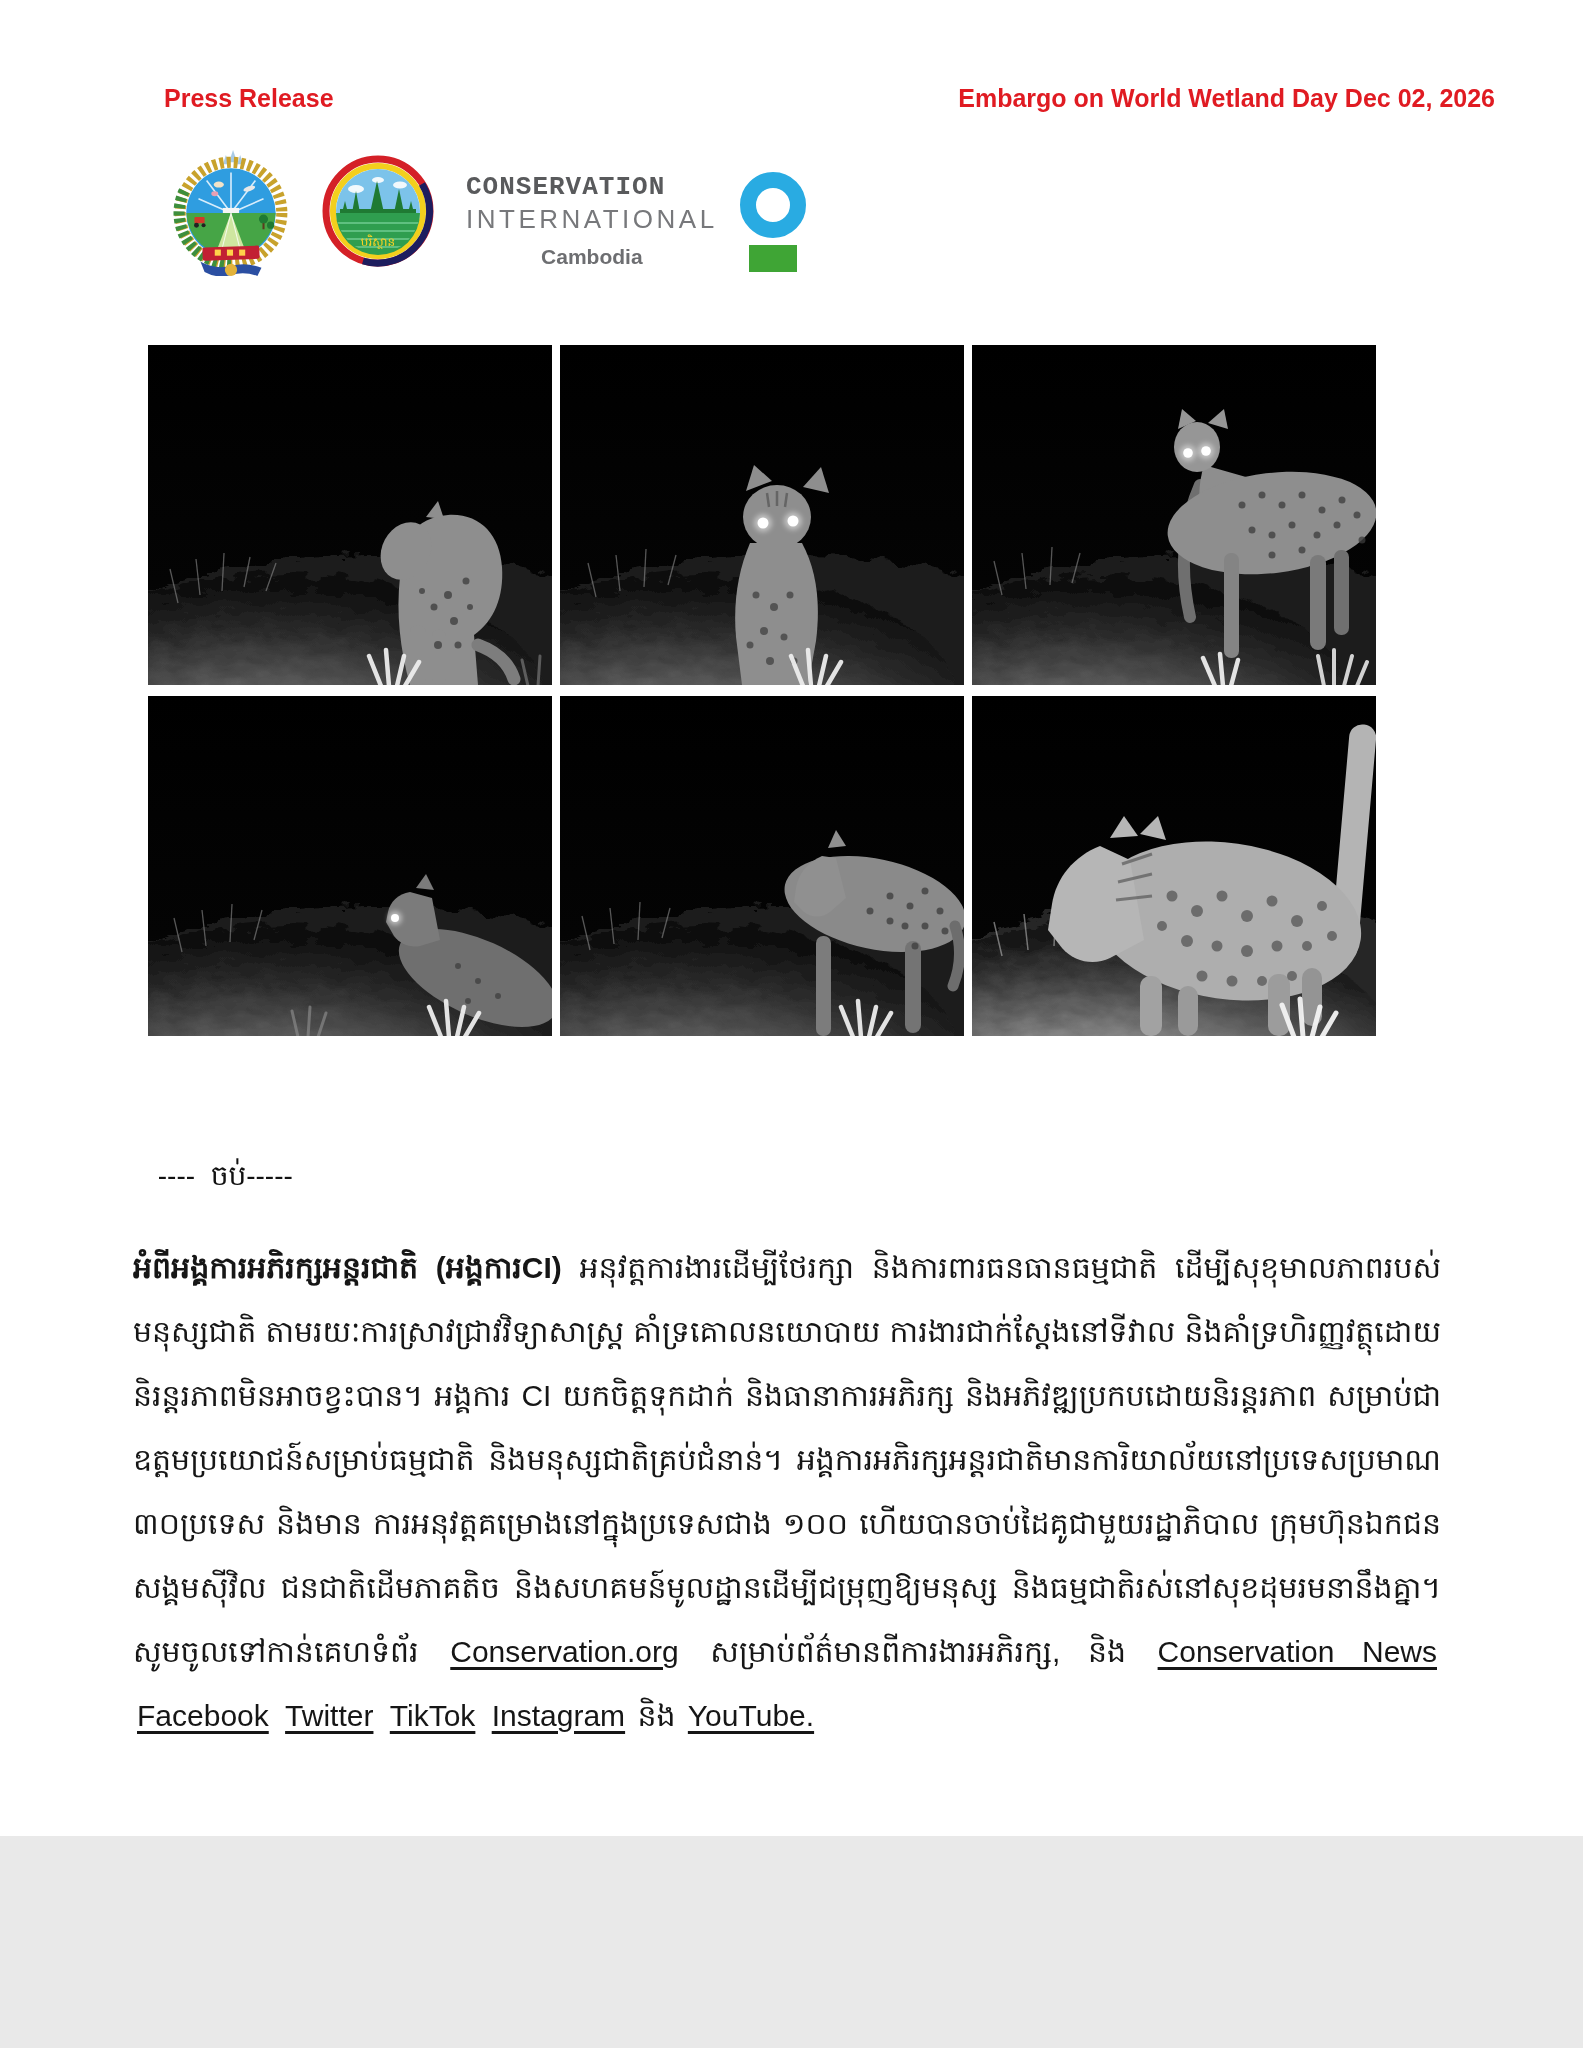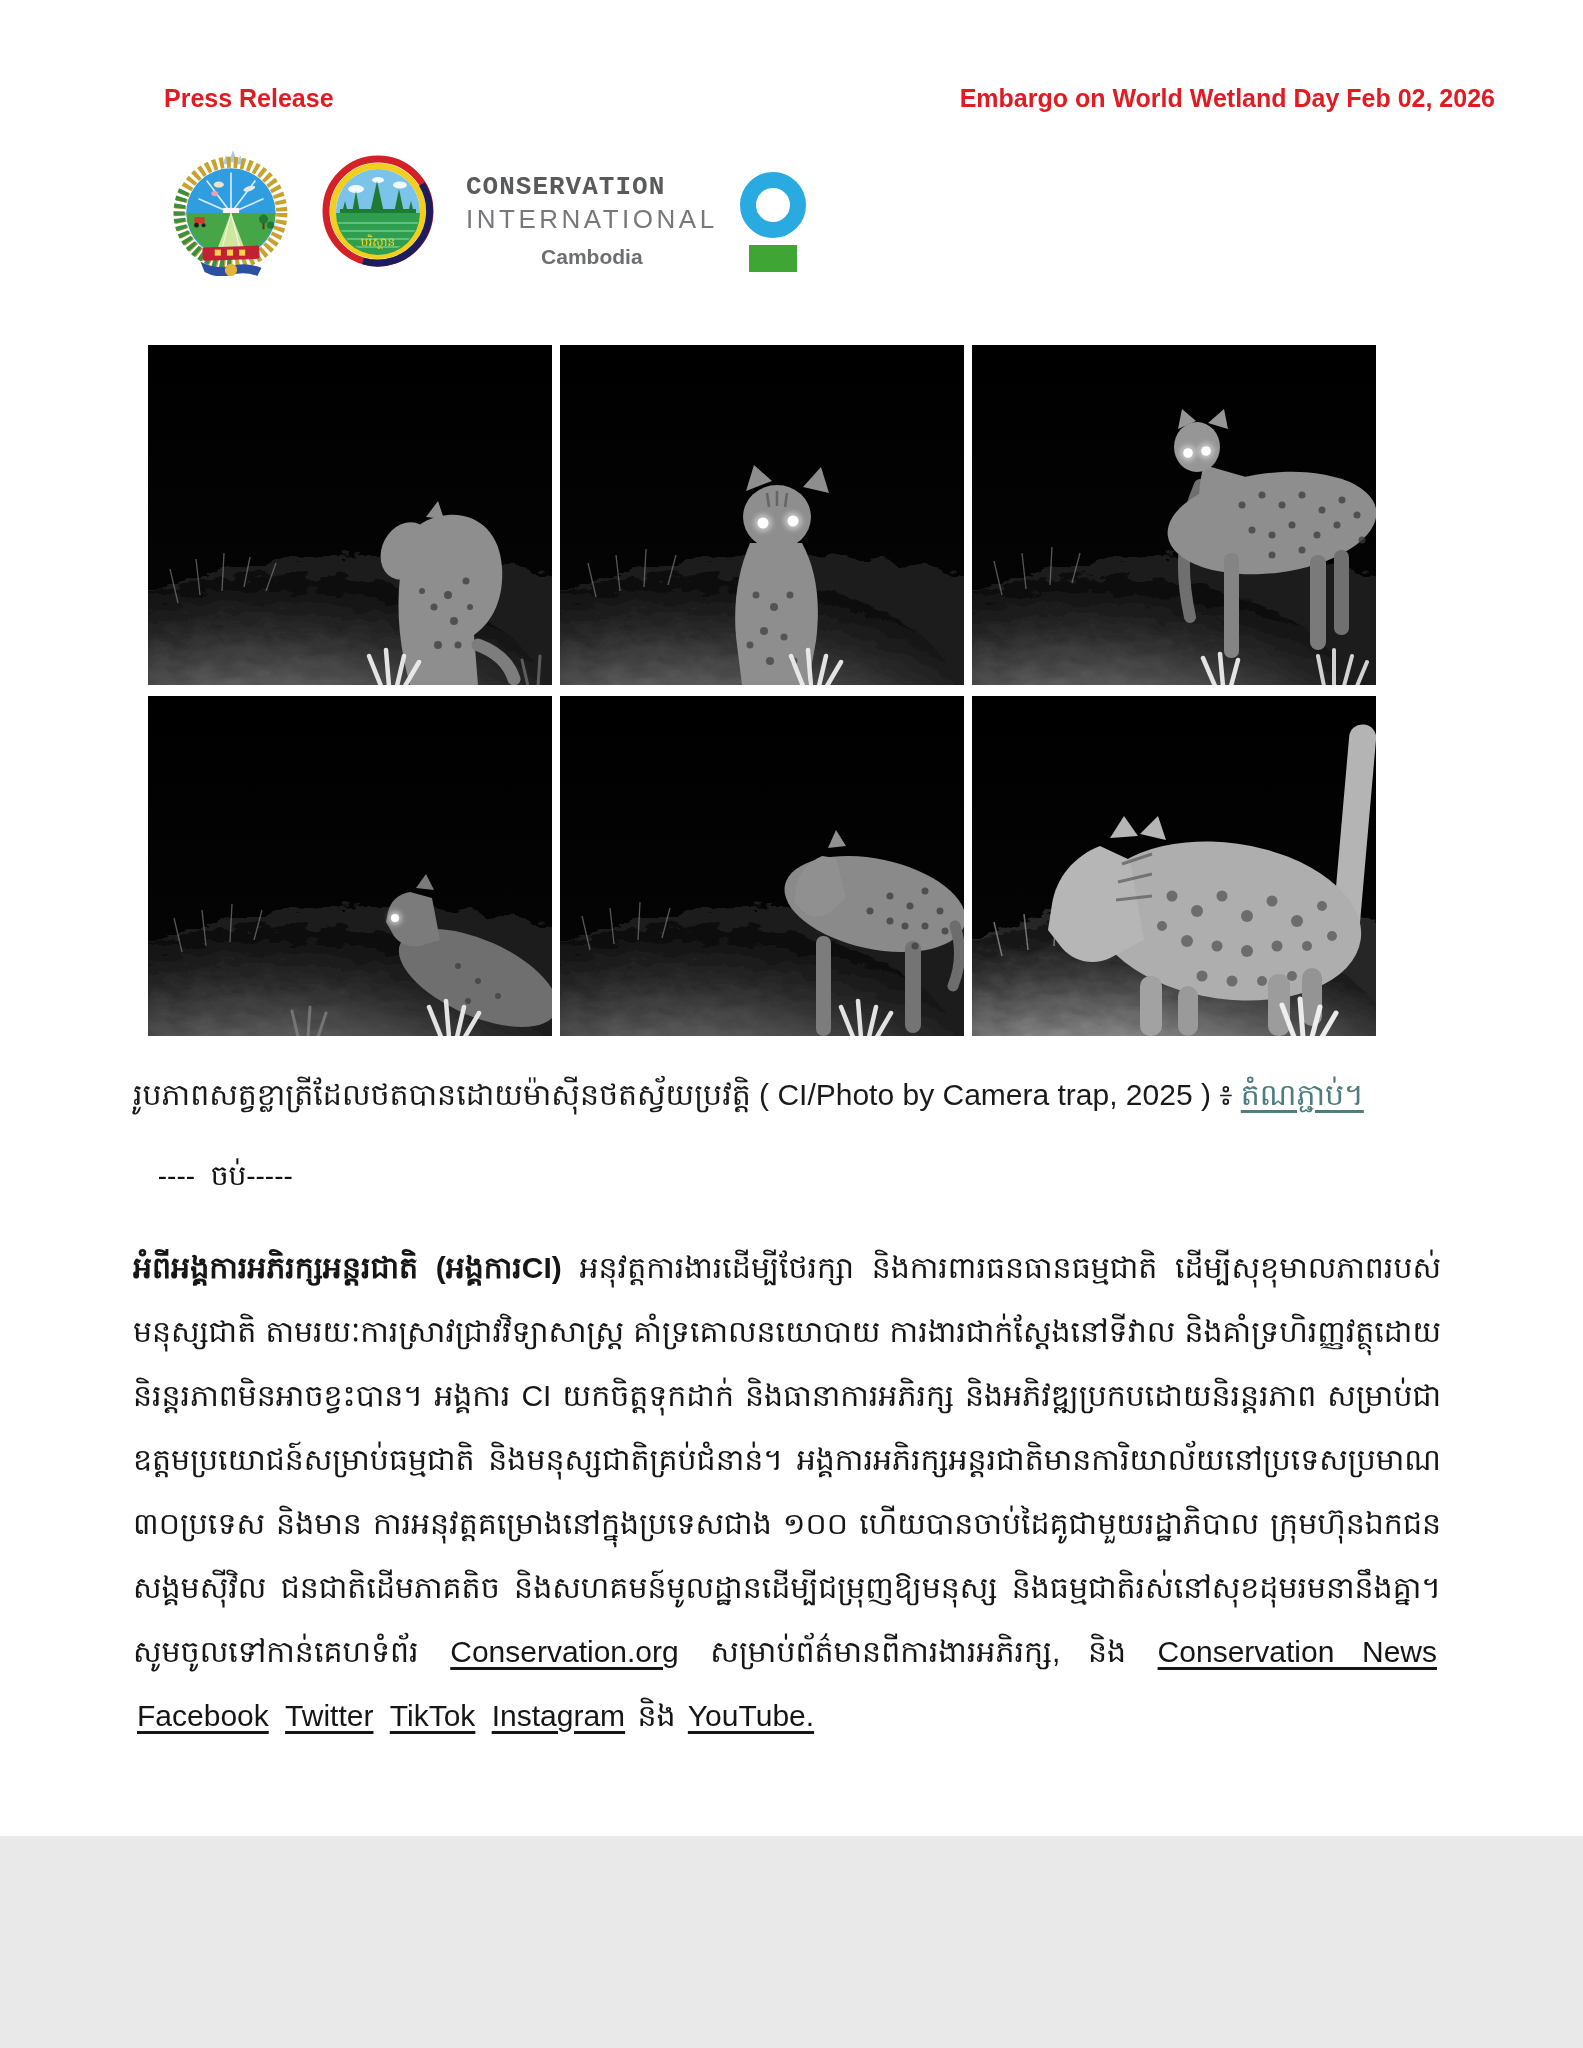--- a/index.html
+++ b/index.html
@@ -71,21 +71,21 @@
     <clipPath id="moeclip">
         <circle cx="60" cy="60" r="42"></circle>
       </clipPath>
   </defs>
 </svg>
 
 <div class="page">
 
   <div class="hdr">
     <span>Press Release</span>
-    <span>Embargo on World Wetland Day Feb 02, 2026</span>
+    <span>Embargo on World Wetland Day Dec 02, 2026</span>
   </div>
 
   <div class="logos">
 
     <svg class="logo-svg" width="122" height="128" viewBox="0 0 120 126">
       <g fill="#a9cbe6">
           <path d="M52,16 l3,-9 3,9 z"></path>
           <path d="M58,14 l4,-12 4,12 z"></path>
           <path d="M66,16 l3,-9 3,9 z"></path>
         </g>
@@ -442,19 +442,18 @@
         <g stroke="#f4f4f4" stroke-width="5" stroke-linecap="round" opacity="0.95">
           <path d="M322,341 l-12,-32"></path>
             <path d="M331,341 l-3,-38"></path>
             <path d="M340,341 l8,-30"></path>
             <path d="M350,341 l14,-24"></path>
         </g>
       </svg>
     </figure>
   </div>
 
-  <p class="caption"><span>រូបភាពសត្វខ្លាត្រីដែលថតបានដោយម៉ាស៊ីនថតស្វ័យប្រវត្តិ ( CI/Photo by Camera trap, 2025 ) ៖ </span><a>តំណភ្ជាប់។</a></p>
 
   <p class="endmark"> ----  ចប់-----</p>
 
   <p class="about"><b>អំពីអង្គការអភិរក្សអន្តរជាតិ (អង្គការCI)</b><span> អនុវត្តការងារដើម្បីថែរក្សា និងការពារធនធានធម្មជាតិ ដើម្បីសុខុមាលភាពរបស់មនុស្សជាតិ តាមរយៈការស្រាវជ្រាវវិទ្យាសាស្ត្រ គាំទ្រគោលនយោបាយ ការងារជាក់ស្តែងនៅទីវាល និងគាំទ្រហិរញ្ញវត្ថុដោយនិរន្តរភាពមិនអាចខ្វះបាន។ អង្គការ CI យកចិត្តទុកដាក់ និងធានាការអភិរក្ស និងអភិវឌ្ឍប្រកបដោយនិរន្តរភាព សម្រាប់ជាឧត្តមប្រយោជន៍សម្រាប់ធម្មជាតិ និងមនុស្សជាតិគ្រប់ជំនាន់។ អង្គការអភិរក្សអន្តរជាតិមានការិយាល័យនៅប្រទេសប្រមាណ ៣០ប្រទេស និងមាន ការអនុវត្តគម្រោងនៅក្នុងប្រទេសជាង ១០០ ហើយបានចាប់ដៃគូជាមួយរដ្ឋាភិបាល ក្រុមហ៊ុនឯកជន សង្គមស៊ីវិល ជនជាតិដើមភាគតិច និងសហគមន៍មូលដ្ឋានដើម្បីជម្រុញឱ្យមនុស្ស និងធម្មជាតិរស់នៅសុខដុមរមនានឹងគ្នា។ សូមចូលទៅកាន់គេហទំព័រ </span><a>Conservation.org</a><span> សម្រាប់ព័ត៌មានពីការងារអភិរក្ស, និង </span><a>Conservation News</a> <a>Facebook</a> <a>Twitter</a> <a>TikTok</a> <a>Instagram</a><span> និង </span><a>YouTube.</a></p>
 
 </div>
 
 </body></html>

